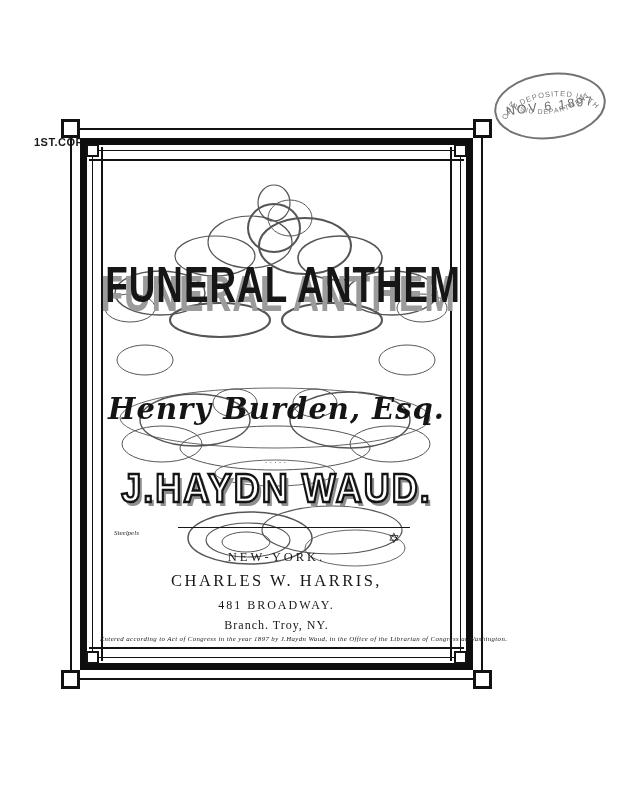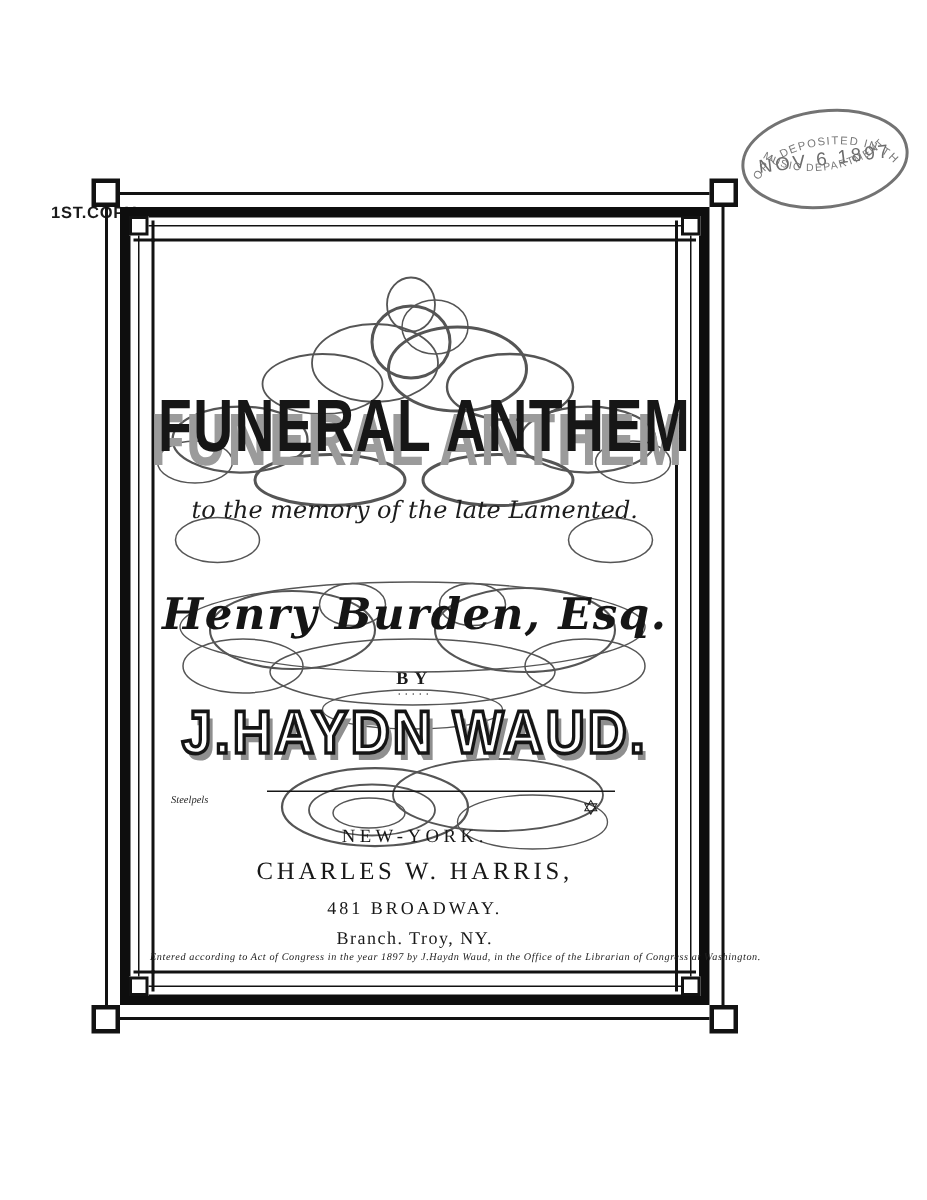--- a/index.html
+++ b/index.html
@@ -163,26 +163,24 @@
       <ellipse cx="148" cy="382" rx="42" ry="17" stroke-width="1.2"></ellipse>
       <ellipse cx="146" cy="384" rx="24" ry="10" stroke-width="1"></ellipse>
       <ellipse cx="232" cy="372" rx="70" ry="24" stroke-width="1.2"></ellipse>
       <ellipse cx="255" cy="390" rx="50" ry="18" stroke-width="0.9"></ellipse>
     </g>
   </svg>
 
   <div class="ctr" id="title">FUNERAL ANTHEM</div>
 
   <div class="ctr" id="dedication">
-    <div>to the memory of the late Lamented.</div>
   </div>
 
   <div class="ctr" id="dedicatee">Henry Burden, Esq.</div>
 
-  <div class="ctr" id="by-label">BY</div>
   <div class="ctr" id="by-dots">·····</div>
 
   <div class="ctr" id="composer">J.HAYDN WAUD.</div>
 
   <div id="rule"></div>
   <div id="engraver">Steelpels</div>
   <div id="ornament">✡</div>
 
   <div class="ctr" id="imprint-city">NEW-YORK.</div>
   <div class="ctr" id="imprint-publisher">CHARLES W. HARRIS,</div>

